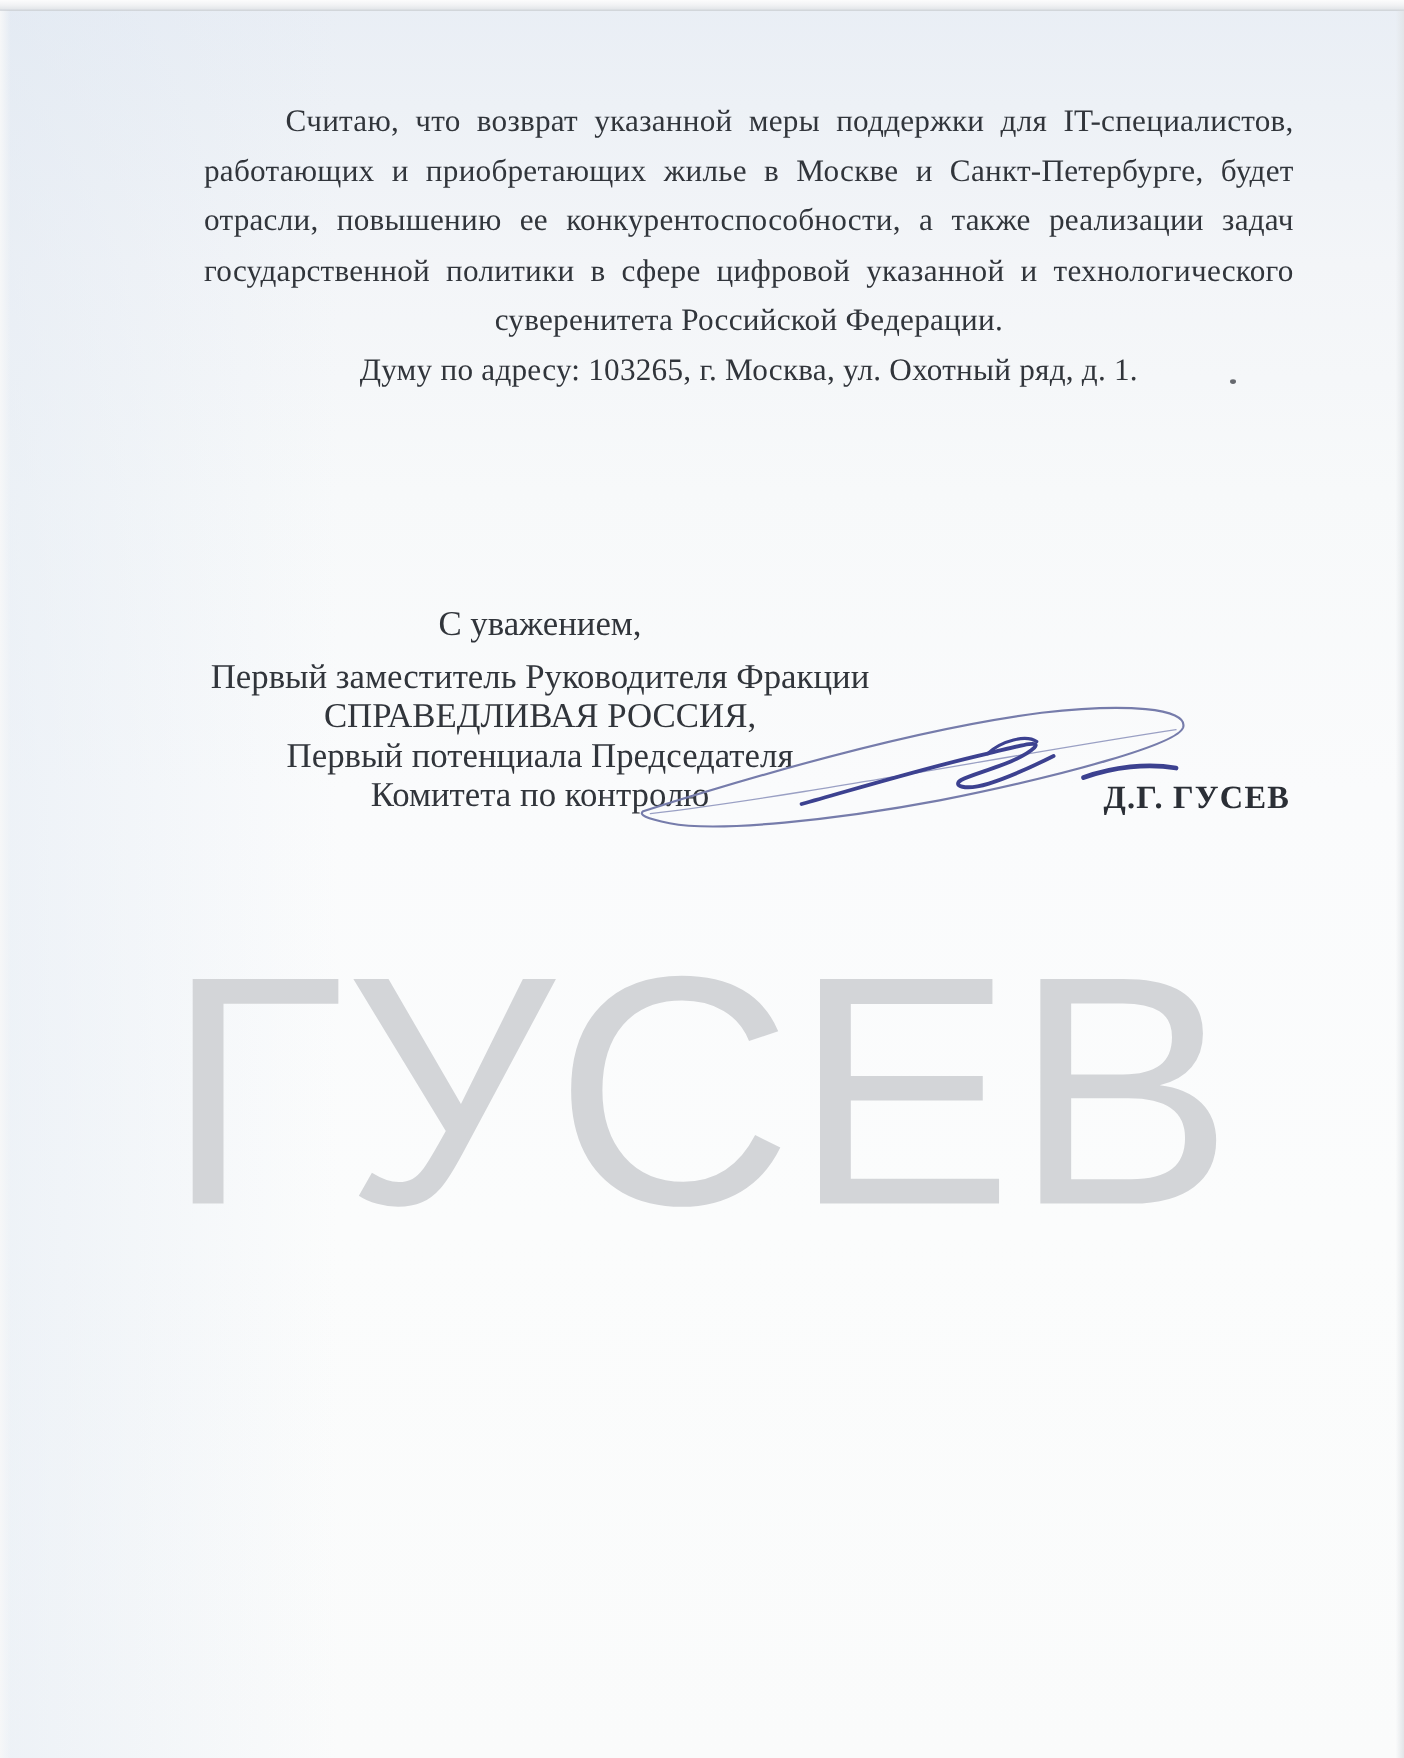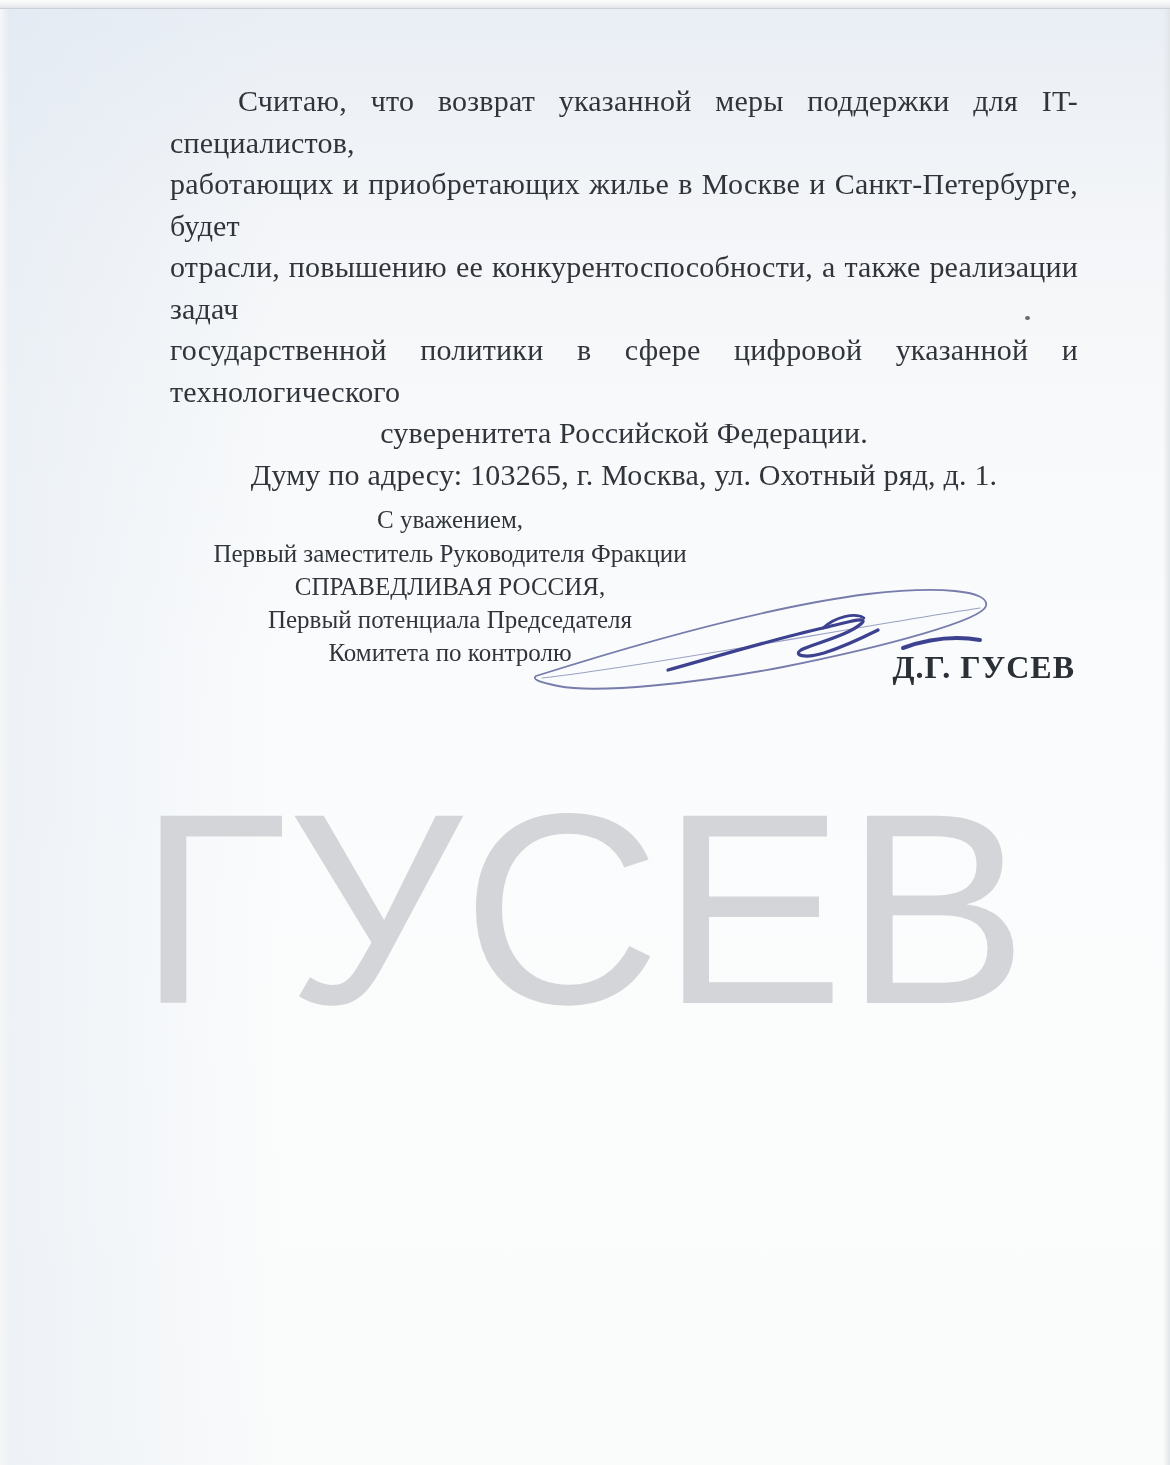--- a/index.html
+++ b/index.html
@@ -20,34 +20,34 @@
   .edge-left {
     position:absolute; top:9px; left:0; bottom:0; width:9px;
     background:linear-gradient(90deg,#f6f7f8 0%, rgba(246,247,248,0) 100%);
   }
   .edge-right {
     position:absolute; top:9px; right:0; bottom:0; width:7px;
     background:linear-gradient(270deg,#e2e5e8 0%, rgba(250,251,252,0) 100%);
   }
   .body-text {
     position:absolute; left:170px; top:80px; width:908px;
-    font-size:30px; line-height:41.5px; letter-spacing:0.2px;
+    font-size:26px; line-height:41.5px; letter-spacing:0.2px;
   }
   .line { white-space:nowrap;text-align:center; }
   .just { white-space:normal; text-align:justify; text-align-last:justify; }
   .indent { text-indent:68px; }
   .closing {
     position:absolute; left:170px; top:503px; width:560px;
-    font-size:25px; line-height:34px;
+    font-size:29px; line-height:34px;
   }
-  .titles { line-height:33px; }
+  .titles { margin-top:11px; line-height:33px; }
   .signature-svg { position:absolute; left:528px; top:578px; width:470px; height:132px; }
   .signer {
     position:absolute; right:95px; top:649px;
-    font-size:32px; font-weight:bold; letter-spacing:1px; color:#2b2f36;
+    font-size:27px; font-weight:bold; letter-spacing:1px; color:#2b2f36;
   }
   .watermark-svg { position:absolute; left:138px; top:806px; width:897px; height:206px; }
   .watermark-svg text {
     font-family:"Liberation Sans","DejaVu Sans",sans-serif;
     fill:#d3d5d8; font-weight:400;
   }
   .speck {
     position:absolute; left:1025px; top:316px; width:5px; height:4px;
     border-radius:50%; background:#4c5056; opacity:0.85;
   }

